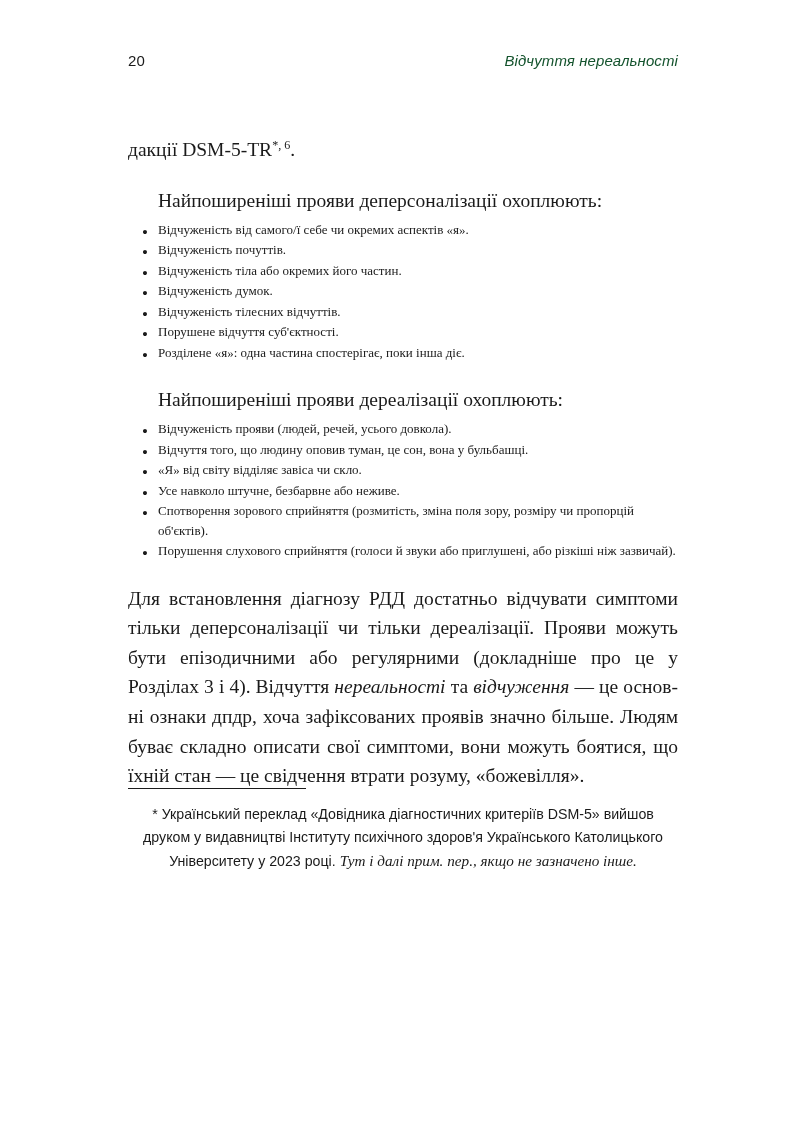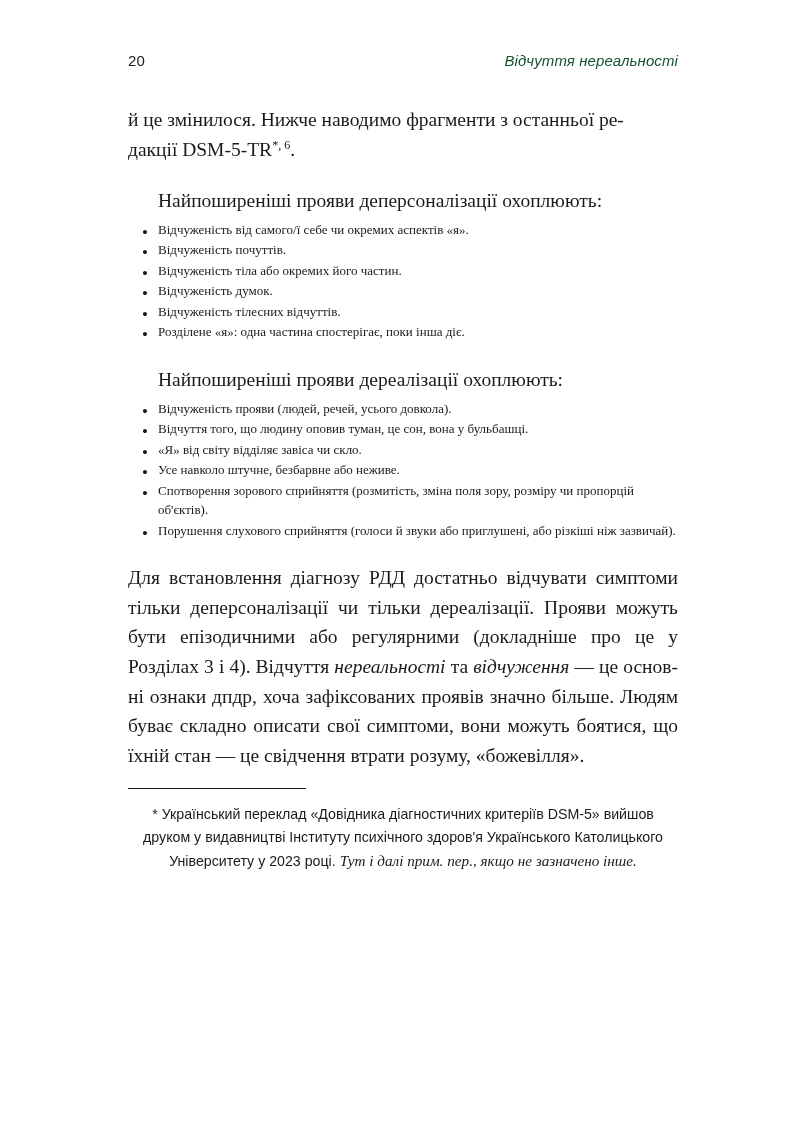--- a/index.html
+++ b/index.html
@@ -125,34 +125,35 @@
 <div class="page">
 
   <div class="running-head">
     <span class="folio">20</span>
     <span class="head-title">Відчуття нереальності</span>
   </div>
 
   <div class="body-text">
 
     <p class="para">
-      <span>й це змінилося. Нижче наводимо фрагменти з останньої ре-</span><br>
+      <br>
       <span>дакції DSM-5-TR</span><sup class="note">*, 6</sup><span>.</span>
     </p>
 
     <div class="block-gap"></div>
 
     <p class="para indent">Найпоширеніші прояви деперсоналізації охоплюють:</p>
 
     <ul class="bullets">
       <li>Відчуженість від самого/ї себе чи окремих аспектів «я».</li>
       <li>Відчуженість почуттів.</li>
       <li>Відчуженість тіла або окремих його частин.</li>
       <li>Відчуженість думок.</li>
       <li>Відчуженість тілесних відчуттів.</li>
+      <li>Порушене відчуття суб'єктності.</li>
       <li>Розділене «я»: одна частина спостерігає, поки інша діє.</li>
     </ul>
 
     <div class="block-gap"></div>
 
     <p class="para indent">Найпоширеніші прояви дереалізації охоплюють:</p>
 
     <ul class="bullets">
       <li>Відчуженість прояви (людей, речей, усього довкола).</li>
       <li>Відчуття того, що людину оповив туман, це сон, вона у бульбашці.</li>

